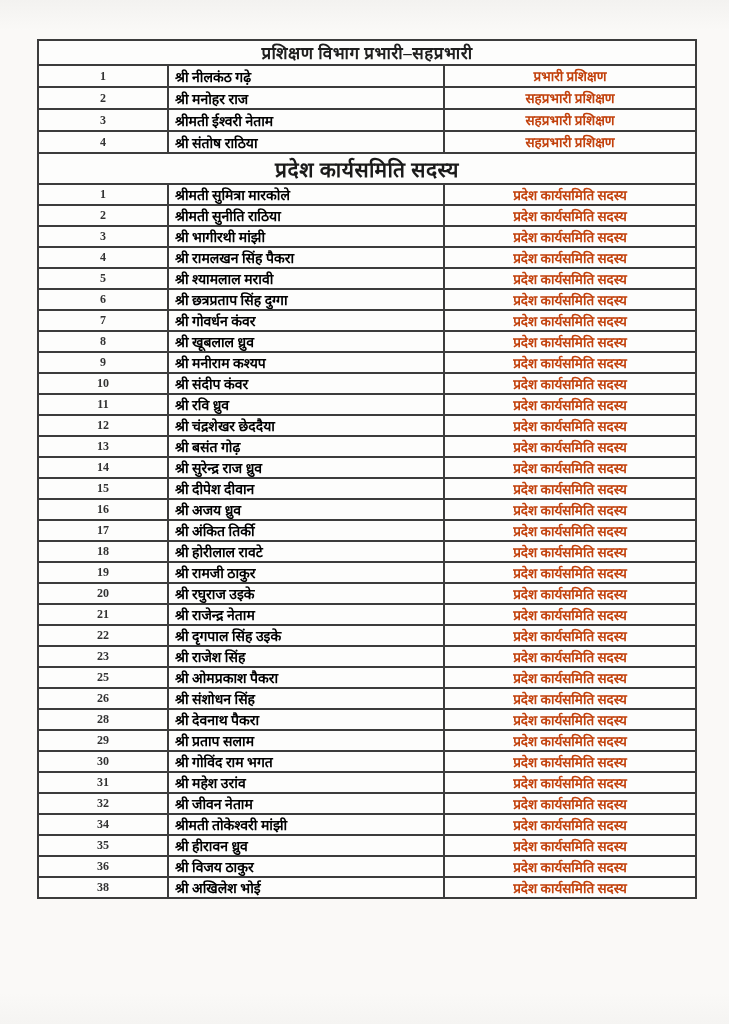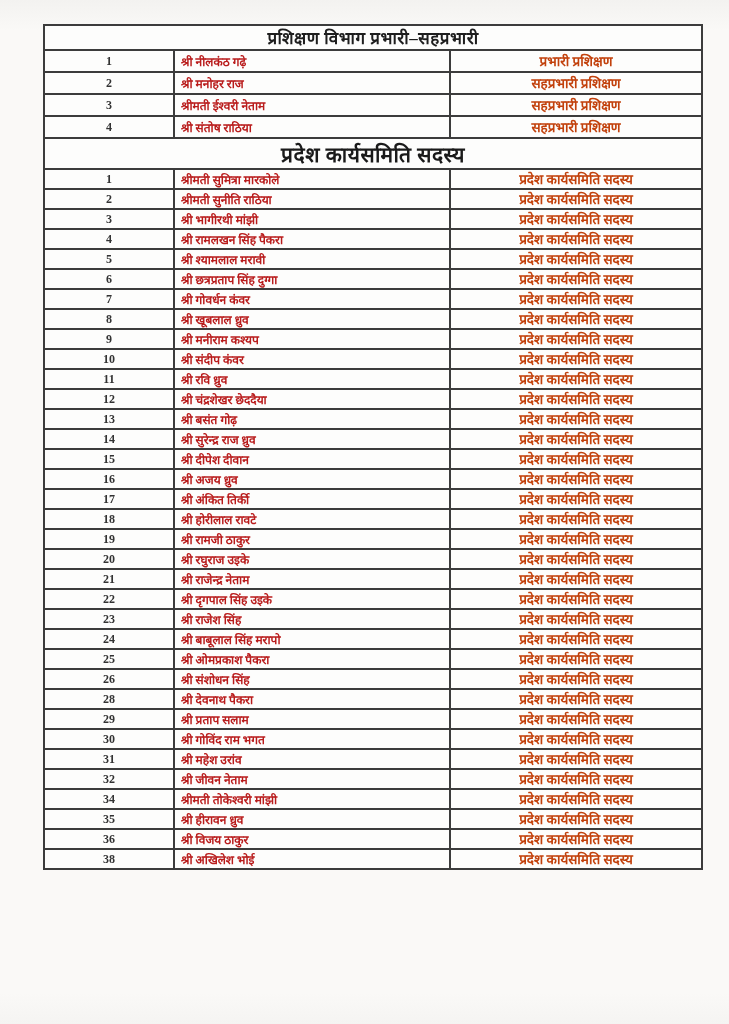--- a/index.html
+++ b/index.html
@@ -16,26 +16,25 @@
     overflow: hidden;
   }
   .page {
     position: absolute;
     inset: 0;
     background: linear-gradient(180deg, #f3f2f0 0%, #faf9f7 3%, #faf9f7 97%, #f5f4f2 100%);
   }
   table.roster {
     position: absolute;
     left: 37px;
-    top: 24px;
+    top: 39px;
     width: 658px;
     border-collapse: collapse;
     table-layout: fixed;
     background: #fdfdfc;
-    margin-left: 6px;
   }
   table.roster td {
     border: 2px solid #3c3c3c;
     padding: 0 6px;
     overflow: hidden;
     white-space: nowrap;
   }
   col.c1 { width: 130px; }
   col.c2 { width: 276px; }
   col.c3 { width: 252px; }
@@ -60,23 +59,23 @@
   tbody.sec2 tr.data-row td { height: 17.2px; }
 
   tr.data-row td.c-sn {
     text-align: center;
     font-size: 12px;
     font-weight: bold;
     color: #333;
   }
   tr.data-row td.c-name {
     text-align: left;
-    font-size: 12px;
+    font-size: 14px;
     font-weight: 600;
-    color: #b91c1c;
+    color: #000000;
   }
   tr.data-row td.c-role {
     text-align: center;
     font-size: 13.5px;
     font-weight: bold;
     color: #c2410c;
   }
 </style>
 </head>
 <body>
@@ -226,25 +225,20 @@
     <td class="c-sn">22</td>
     <td class="c-name">श्री दृगपाल सिंह उइके</td>
     <td class="c-role">प्रदेश कार्यसमिति सदस्य</td>
   </tr>
         <tr class="data-row">
     <td class="c-sn">23</td>
     <td class="c-name">श्री राजेश सिंह</td>
     <td class="c-role">प्रदेश कार्यसमिति सदस्य</td>
   </tr>
         <tr class="data-row">
-    <td class="c-sn">24</td>
-    <td class="c-name">श्री बाबूलाल सिंह मरापो</td>
-    <td class="c-role">प्रदेश कार्यसमिति सदस्य</td>
-  </tr>
-        <tr class="data-row">
     <td class="c-sn">25</td>
     <td class="c-name">श्री ओमप्रकाश पैकरा</td>
     <td class="c-role">प्रदेश कार्यसमिति सदस्य</td>
   </tr>
         <tr class="data-row">
     <td class="c-sn">26</td>
     <td class="c-name">श्री संशोधन सिंह</td>
     <td class="c-role">प्रदेश कार्यसमिति सदस्य</td>
   </tr>
         <tr class="data-row">

